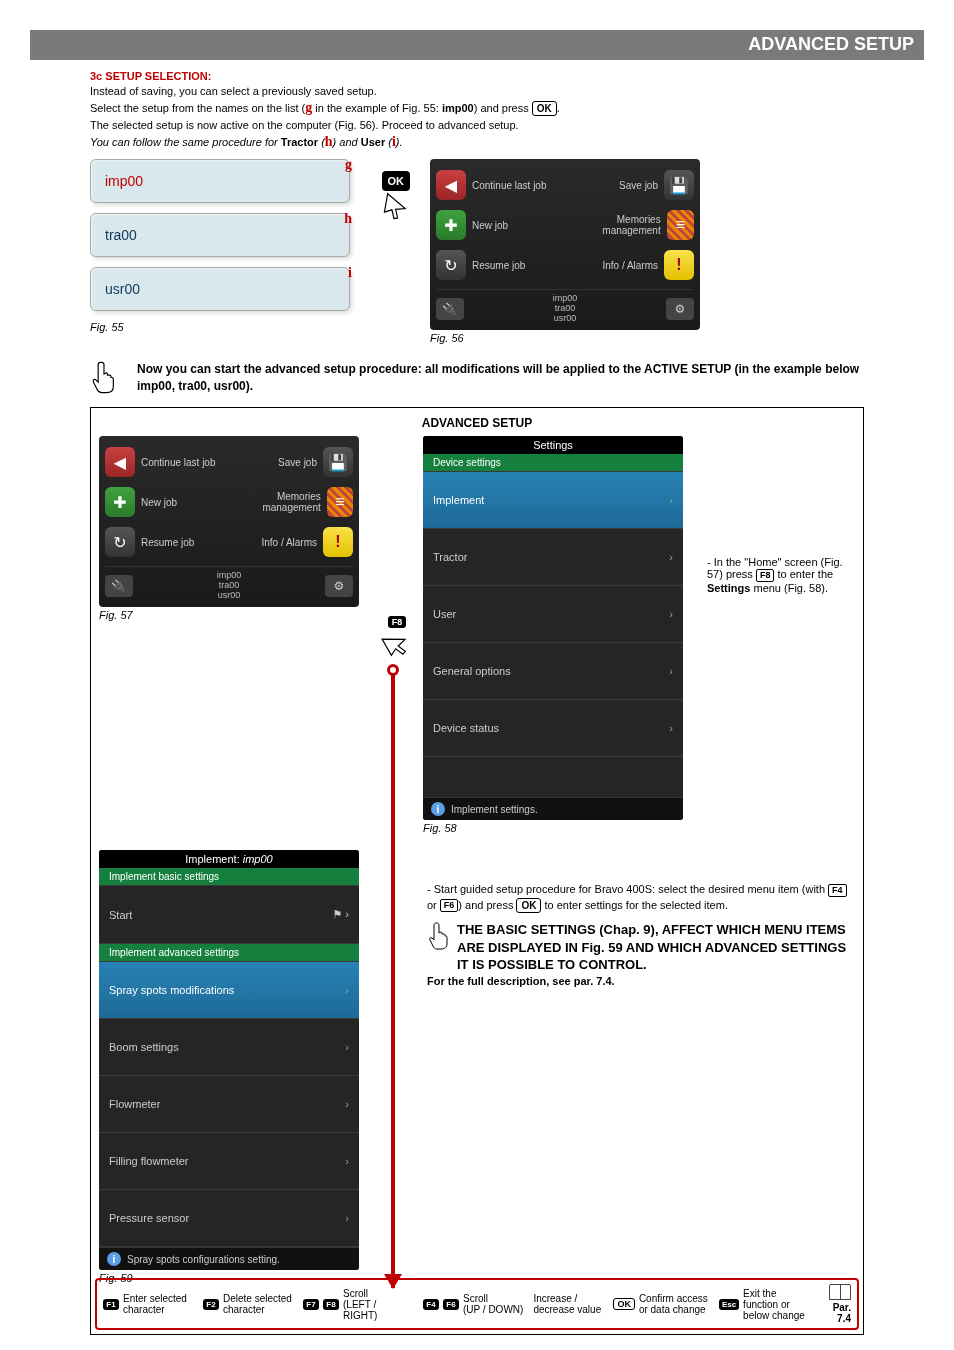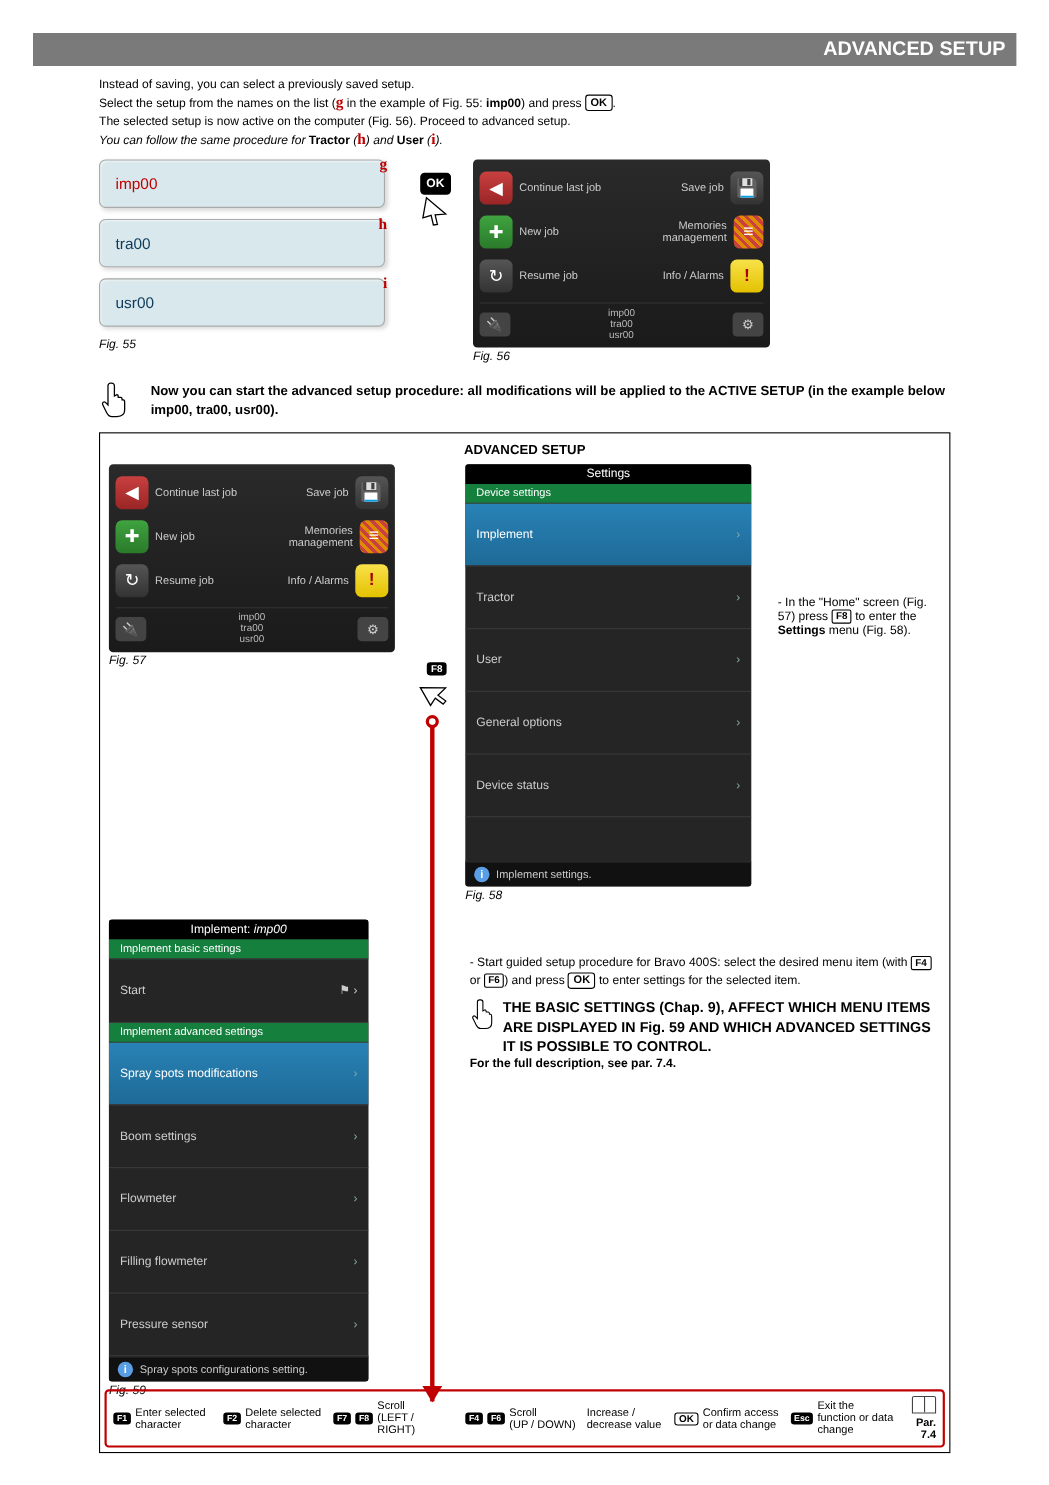--- a/index.html
+++ b/index.html
@@ -59,21 +59,21 @@
   
   .settings-screen { background:#252525; border-radius:3px; width:260px; color:#ccc; font-size:11px; overflow:hidden;}
   .settings-header { background:#000; color:#fff; text-align:center; padding:3px; font-size:11px;}
   .settings-row { padding:22px 10px; border-bottom:1px solid #3a3a3a; display:flex; justify-content:space-between; align-items:center;}
   .settings-row.sel { background: linear-gradient(#2882b5,#1e6a97); color:#fff;}
   .settings-row.group { background:#15803d; color:#fff; font-size:10px; padding:3px 10px;}
   .chev { color:#8aa; font-size:11px;}
   .settings-footer { background:#111; display:flex; align-items:center; gap:6px; padding:4px 8px; font-size:10px; border-top:1px solid #333;}
   .info-circle { width:14px; height:14px; border-radius:50%; background:#5a9ee5; color:#fff; display:flex; align-items:center; justify-content:center; font-weight:bold; font-size:10px;}
   
-  .impl-screen { background:#252525; border-radius:3px; width:236px; color:#ccc; font-size:11px; overflow:hidden; margin-top:8px;}
+  .impl-screen { background:#252525; border-radius:3px; width:260px; color:#ccc; font-size:11px; overflow:hidden; margin-top:8px;}
   .impl-header { background:#000; color:#fff; text-align:center; padding:3px; font-size:11px;}
   .impl-header span.it { font-style:italic;}
   
   .right-text-block { font-size:11px; line-height:1.4; margin-top:8px;}
   .warn-block { display:flex; gap:6px; margin-top:8px; align-items:flex-start;}
   .warn-block .txt { font-weight:bold; font-size:13px; line-height:1.35;}
   
   
   .key-footer-box { border:2px solid #c00000; border-radius:4px; position:absolute; left:4px; right:4px; bottom:4px; padding:4px 6px; display:flex; gap:10px; align-items:center; font-size:10px;}
   .kf-item { display:flex; gap:4px; align-items:center;}
@@ -92,20 +92,21 @@
 </style>
 </head>
 <body>
 
 <div class="page-header">
   <div class="title">ADVANCED SETUP</div>
 </div>
 
 <div class="content">
 
+  <div class="section-title">3c SETUP SELECTION:</div>
   <div class="body-text">
     <span>Instead of saving, you can select a previously saved setup.</span><br>
     <span>Select the setup from the names on the list (</span><span class="red-letter">g</span><span> in the example of Fig. 55: </span><span class="bold">imp00</span><span>) and press </span><span class="ok-pill">OK</span><span>.</span><br>
     <span>The selected setup is now active on the computer (Fig. 56). Proceed to advanced setup.</span><br>
     <span class="body-text-italic">
       <span>You can follow the same procedure for </span><span class="bold" style="font-style:normal">Tractor</span><span> (</span><span class="red-letter" style="font-style:normal">h</span><span>) </span><span>and </span><span class="bold" style="font-style:normal">User</span><span> (</span><span class="red-letter" style="font-style:normal">i</span><span>).</span>
     </span>
   </div>
 
   <div class="fig-row">
@@ -357,21 +358,21 @@
         </div>
       <div class="kf-item">
           <span class="desc">Increase / decrease value</span>
         </div>
       <div class="kf-item">
           <span class="key-light">OK</span>
           <span class="desc">Confirm access or data change</span>
         </div>
       <div class="kf-item">
           <span class="key-dark">Esc</span>
-          <span class="desc">Exit the function or data change</span>
+          <span class="desc">Exit the function or below change</span>
         </div>
       <div class="par-box">
         <span class="book-icon"></span><br>
         <span>Par.</span><br>
         <span>7.4</span>
       </div>
     </div>
   </div>
 
   <div class="page-num">23</div>

